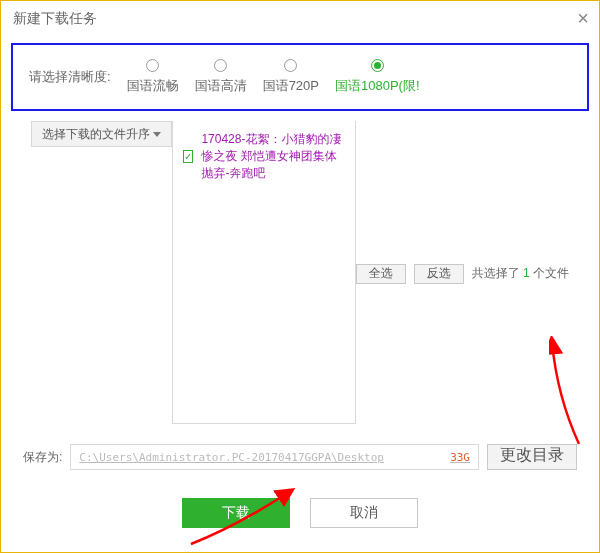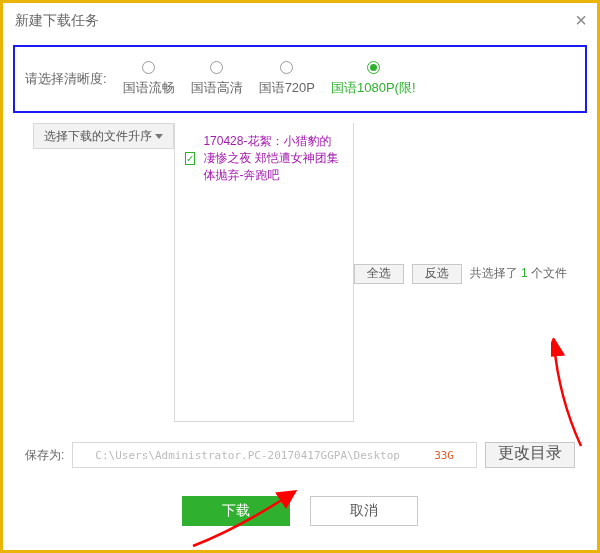--- a/index.html
+++ b/index.html
@@ -5,21 +5,21 @@
   * { box-sizing: border-box; margin: 0; padding: 0; }
   body {
     font-family: "Microsoft YaHei", "SimSun", sans-serif;
     font-size: 12px;
     color: #666;
     background: #fff;
   }
   .window {
     width: 600px;
     height: 553px;
-    border: 3px solid #eab308;
+    border: 1px solid #eab308;
     display: flex;
     flex-direction: column;
     position: relative;
   }
   .titlebar {
     height: 36px;
     display: flex;
     align-items: center;
     padding: 0 12px;
     font-size: 14px;
@@ -31,21 +31,21 @@
     right: 10px;
     top: 6px;
     font-size: 20px;
     color: #888;
     cursor: pointer;
     font-weight: 200;
   }
   .quality-row {
     margin: 6px 10px 10px 10px;
     border: 2px solid #1a1af0;
-    padding: 14px 6px 14px 10px;
+    padding: 14px 6px 14px 16px;
     display: flex;
     align-items: center;
     gap: 16px;
     color: #666;
     white-space: nowrap;
     overflow: hidden;
   }
   .quality-label { font-size: 13px; }
   .radio-opt {
     display: inline-flex;
@@ -149,25 +149,26 @@
     margin: 20px 22px 0 22px;
     gap: 8px;
   }
   .path-label { color: #666; white-space: nowrap; }
   .path-box {
     flex: 1;
     height: 26px;
     border: 1px solid #d9d9d9;
     display: flex;
     align-items: center;
-    padding: 0 22px;
+    padding: 0 8px;
     color: #bbb;
     font-family: Consolas, monospace;
     font-size: 11px;
     overflow: hidden;
+    text-decoration: underline;
   }
   .path-size { margin-left: auto; color: #e06030; font-family: inherit; }
   .change-dir {
     height: 26px;
     padding: 0 12px;
     background: #f3f3f3;
     border: 1px solid #c8c8c8;
     cursor: pointer;
     font-size: 16px;
     color: #555;

